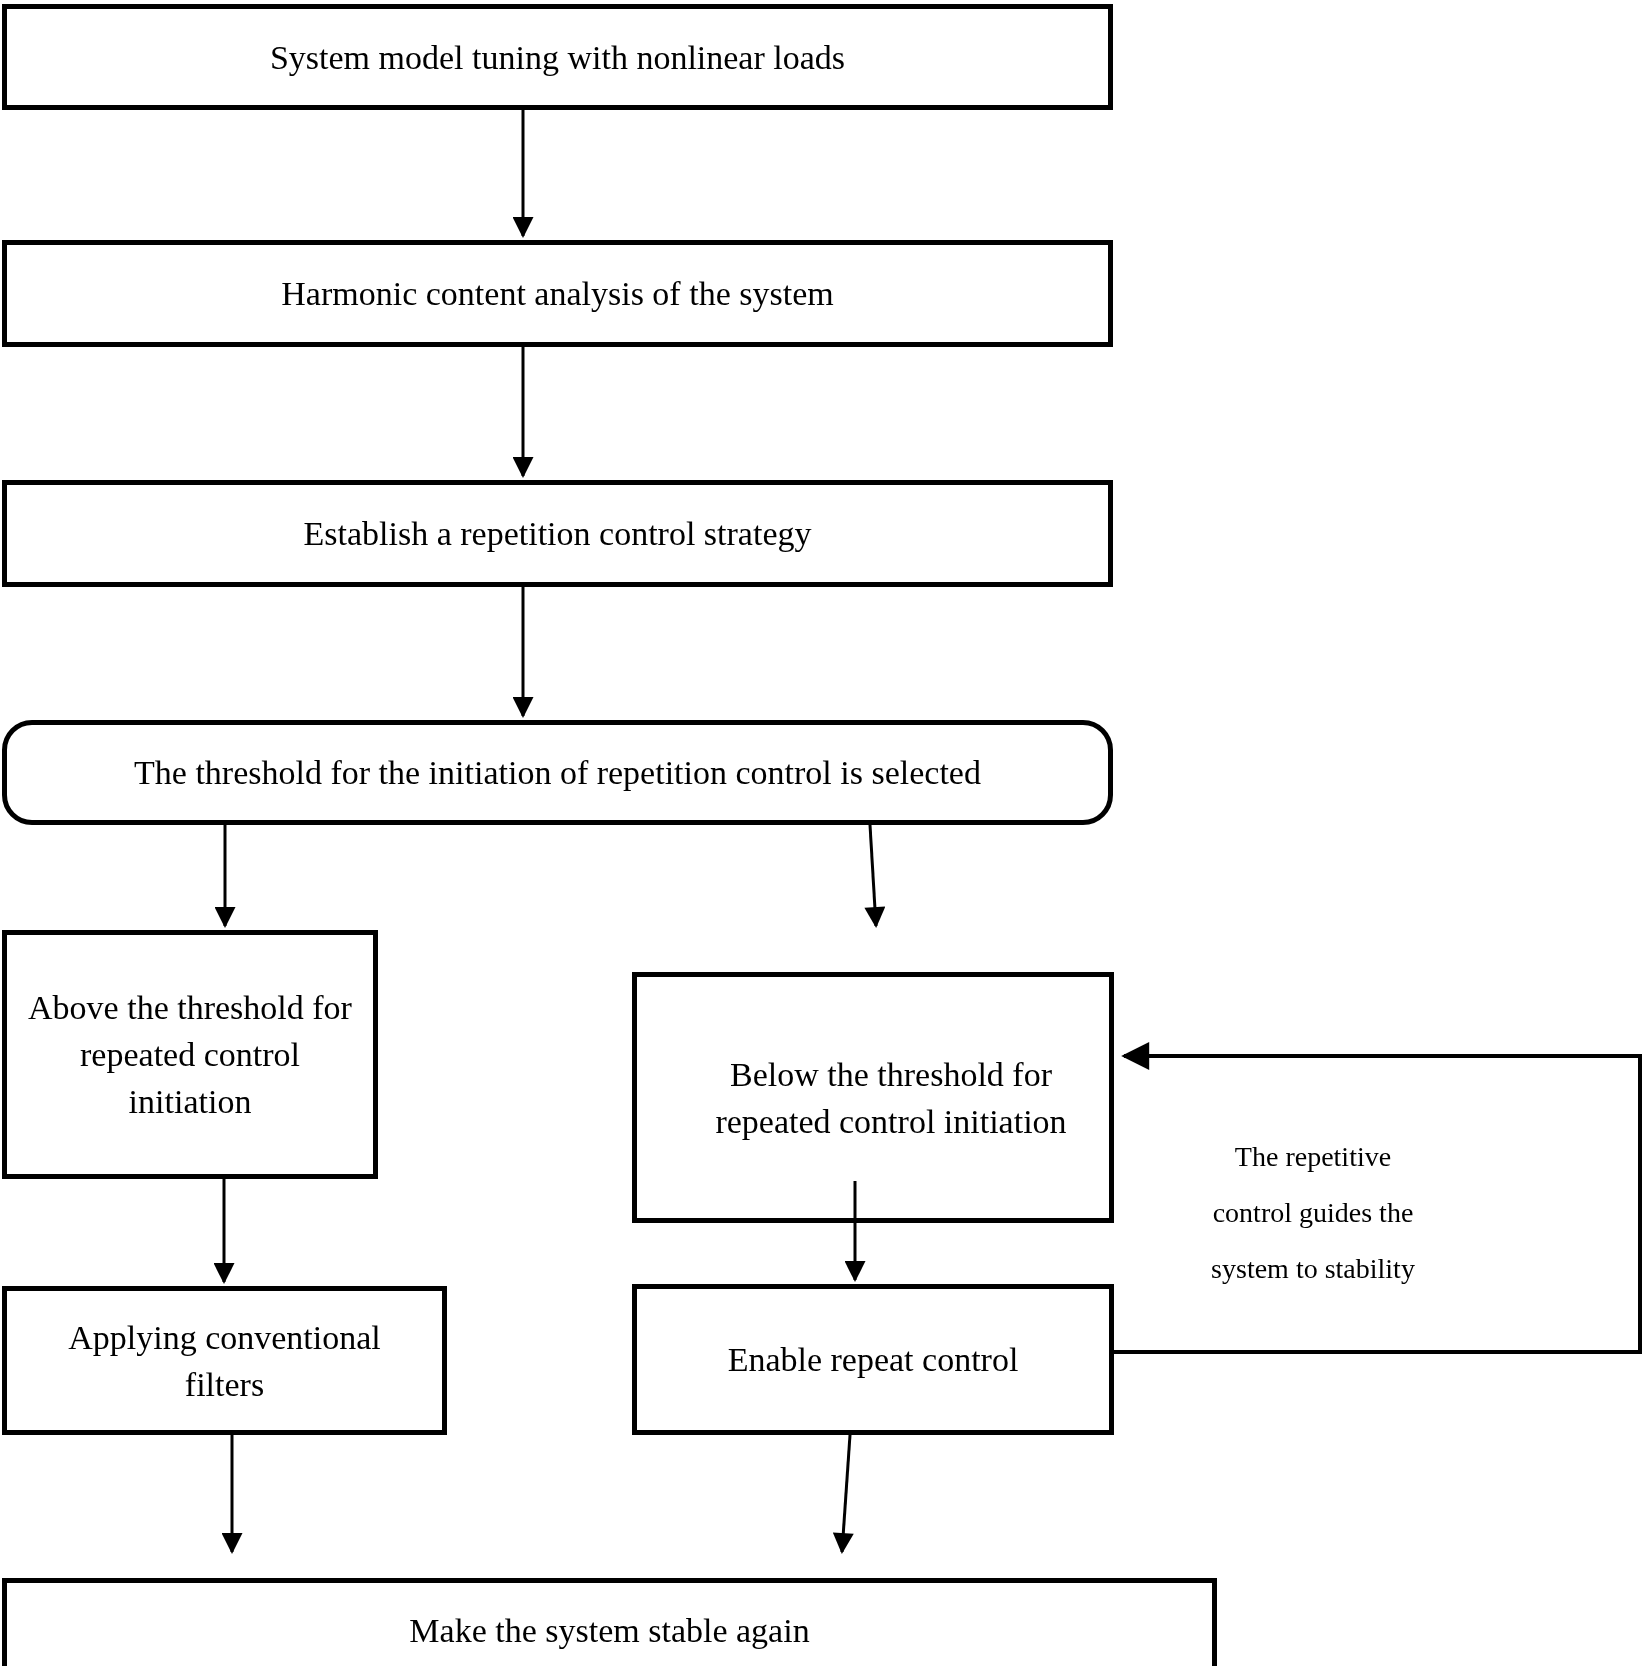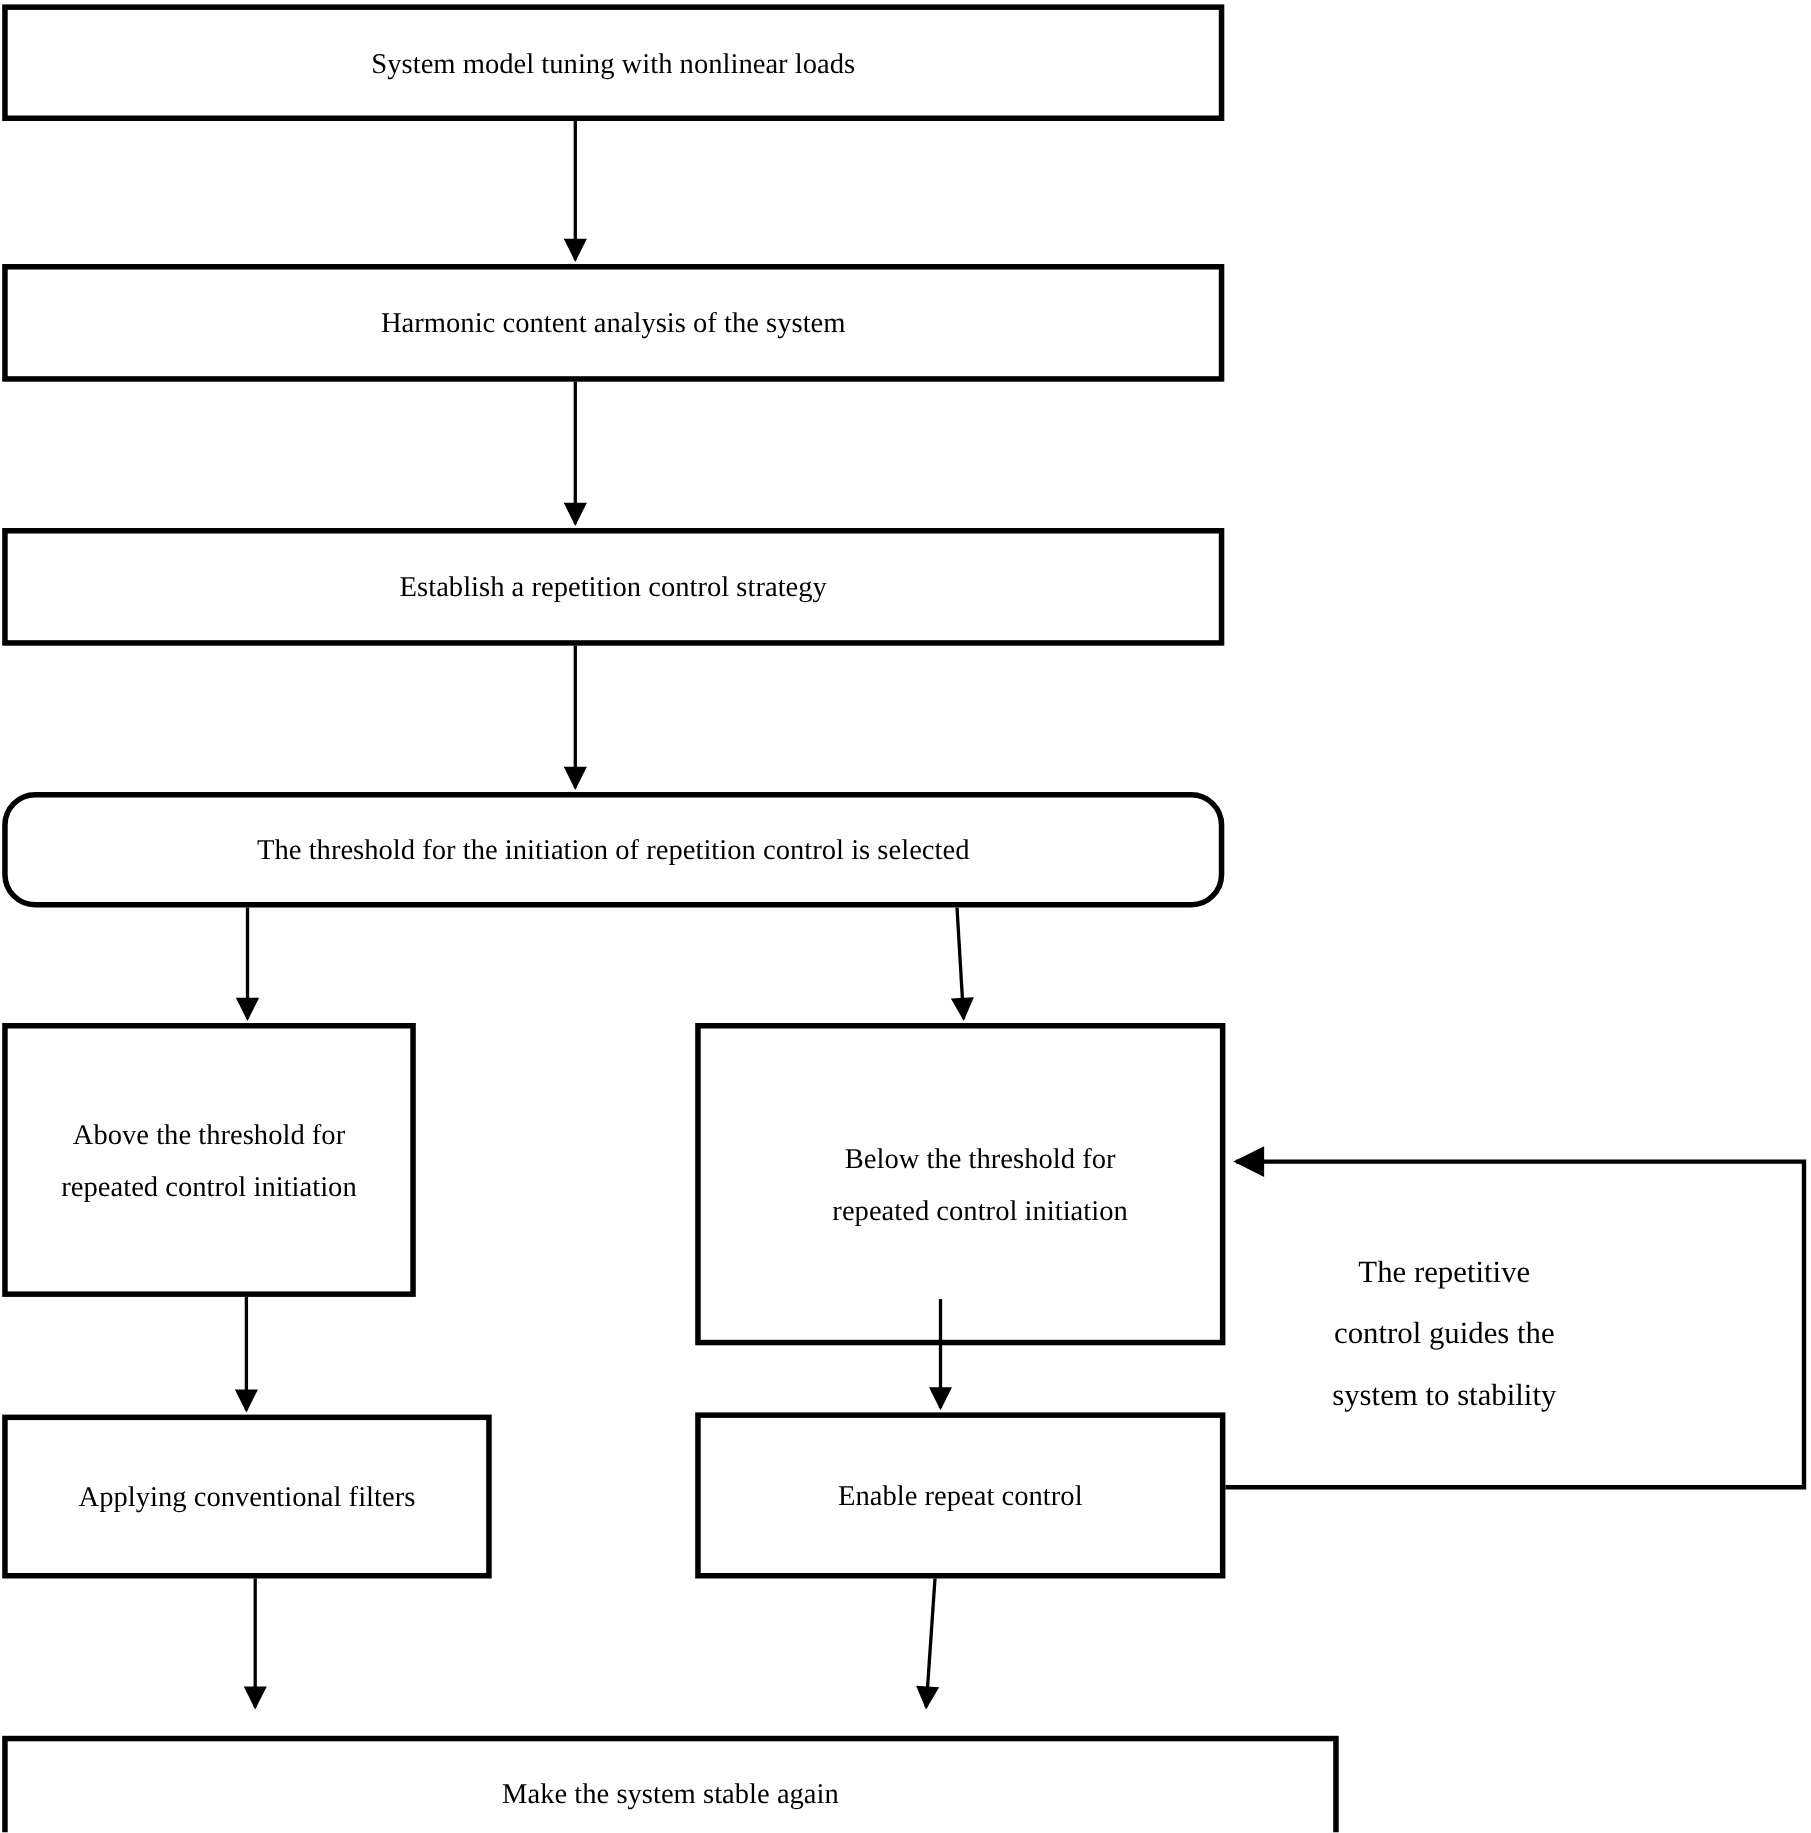--- a/index.html
+++ b/index.html
@@ -20,36 +20,36 @@
     position: absolute;
     box-sizing: border-box;
     border: 5px solid #000000;
     background: #ffffff;
     display: flex;
     align-items: center;
     justify-content: center;
     text-align: center;
   }
   .node .label {
-    font-size: 26px;
+    font-size: 34px;
     line-height: 47px;
     white-space: pre-line;
     padding: 0 18px;
   }
   
   #node-system-model   { left: 2px;   top: 4px;    width: 1111px; height: 106px; }
   #node-harmonic       { left: 2px;   top: 240px;  width: 1111px; height: 107px; }
   #node-establish      { left: 2px;   top: 480px;  width: 1111px; height: 107px; }
   #node-threshold      { left: 2px;   top: 720px;  width: 1111px; height: 105px; border-radius: 30px; }
   #node-make-stable    { left: 2px;   top: 1578px; width: 1215px; height: 104px; text-align: right; }
   
   #node-above          { left: 2px;   top: 930px;  width: 376px;  height: 249px; }
   #node-applying       { left: 2px;   top: 1286px; width: 445px;  height: 149px; font-family: Liberation Serif, serif; }
   
-  #node-below          { left: 632px; top: 930px;  width: 482px;  height: 293px; padding-left: 36px; }
+  #node-below          { left: 632px; top: 972px;  width: 482px;  height: 251px; padding-left: 36px; }
   #node-enable         { left: 632px; top: 1284px; width: 482px;  height: 151px; }
 
   #annotation {
     position: absolute;
     left: 1123px;
     top: 1129px;
     width: 380px;
     font-size: 28px;
     line-height: 56px;
     text-align: center;

